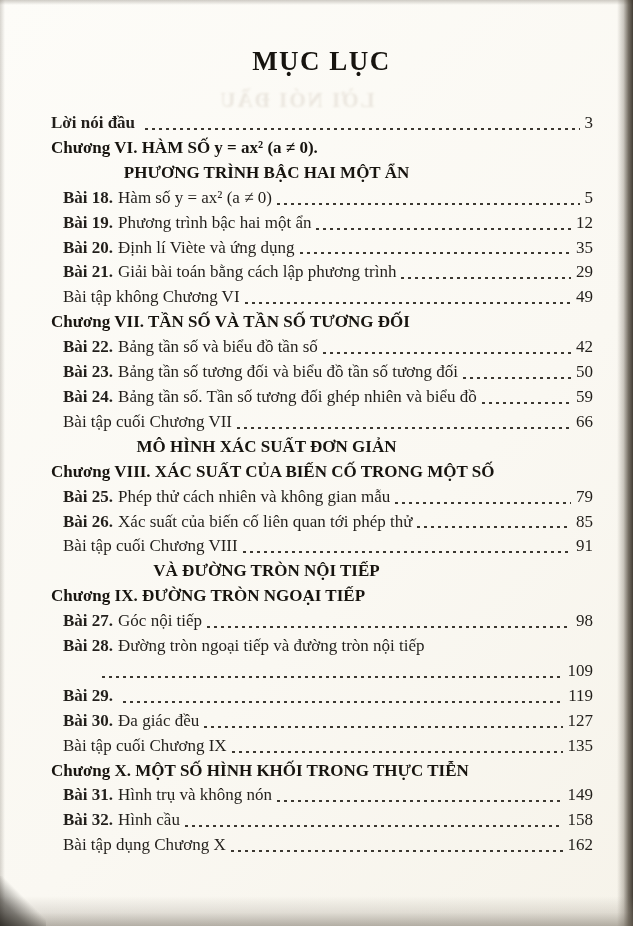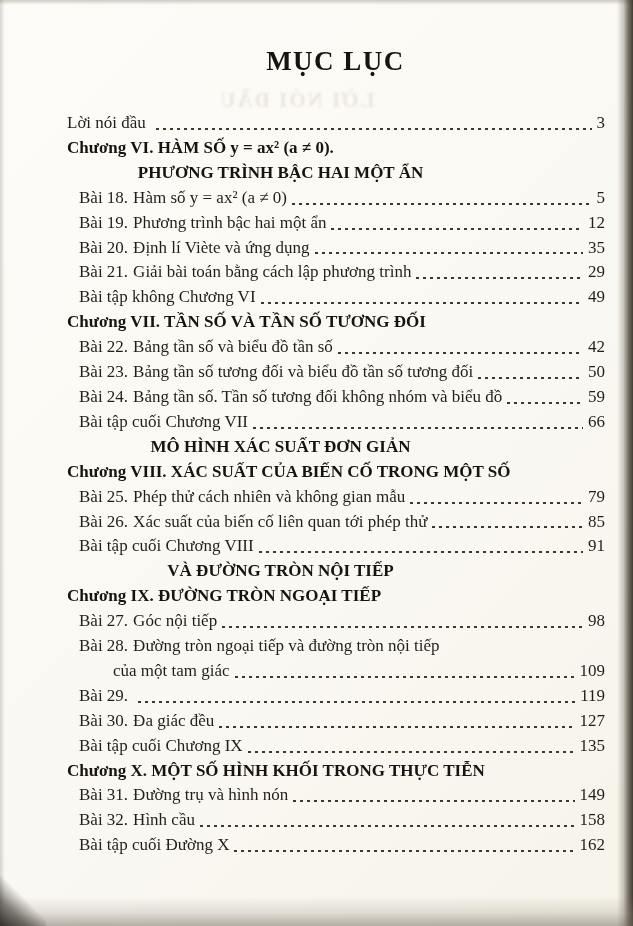--- a/index.html
+++ b/index.html
@@ -10,21 +10,21 @@
   }
   .scan-page {
     position:relative;
     width:633px; height:926px;
     background:linear-gradient(135deg,#fdfcf8 0%, #faf8f2 60%, #f6f3ea 100%);
     overflow:hidden;
     color:#221f1b;
   }
   .content {
     position:absolute;
-    left:50px; right:28px; top:46px;margin-left:16px;
+    left:50px; right:40px; top:46px;
   }
   .title {
     margin:0 0 34px 0;
     text-align:center;
     font-size:27px;
     font-weight:bold;
     letter-spacing:1.5px;
     color:#17140f;
   }
   .ghost {
@@ -40,21 +40,21 @@
     pointer-events:none;
   }
   .toc { font-size:17px; }
   .line {
     display:flex;
     align-items:baseline;
     min-height:24.9px;
     line-height:24.9px;
     white-space:nowrap;
   }
-  .line .bold { font-weight:normal; margin-right:5px; }
+  .line .bold { font-weight:bold; margin-right:5px; }
   .line .text { }
   .line .page { margin-left:2px; }
   .dots {
     flex:1 1 auto;
     min-width:10px;
     align-self:stretch;
     margin:0 3px;
     background-image:radial-gradient(circle,#3c3831 1.15px, rgba(0,0,0,0) 1.45px);
     background-size:7px 4px;
     background-repeat:repeat-x;
@@ -156,21 +156,21 @@
           <span class="page">42</span>
         </div>
         <div class="line item">
           <span class="bold">Bài 23.</span>
           <span class="text">Bảng tần số tương đối và biểu đồ tần số tương đối</span>
           <span class="dots"></span>
           <span class="page">50</span>
         </div>
         <div class="line item">
           <span class="bold">Bài 24.</span>
-          <span class="text">Bảng tần số. Tần số tương đối không nhóm và biểu đồ</span>
+          <span class="text">Bảng tần số. Tần số tương đối ghép nhiên và biểu đồ</span>
           <span class="dots"></span>
           <span class="page">59</span>
         </div>
         <div class="line item">
 
           <span class="text">Bài tập cuối Chương VII</span>
           <span class="dots"></span>
           <span class="page">66</span>
         </div>
         <div class="line chapter2">
@@ -219,21 +219,20 @@
           <span class="dots"></span>
           <span class="page">98</span>
         </div>
         <div class="line item">
           <span class="bold">Bài 28.</span>
           <span class="text">Đường tròn ngoại tiếp và đường tròn nội tiếp</span>
 
         </div>
         <div class="line cont">
 
-          <span class="text">của một tam giác</span>
           <span class="dots"></span>
           <span class="page">109</span>
         </div>
         <div class="line item">
           <span class="bold">Bài 29.</span>
           <span class="dots"></span>
           <span class="page">119</span>
         </div>
         <div class="line item">
           <span class="bold">Bài 30.</span>
@@ -247,33 +246,33 @@
           <span class="dots"></span>
           <span class="page">135</span>
         </div>
         <div class="line chapter">
 
           <span class="text">Chương X. MỘT SỐ HÌNH KHỐI TRONG THỰC TIỄN</span>
 
         </div>
         <div class="line item">
           <span class="bold">Bài 31.</span>
-          <span class="text">Đường trụ và hình nón</span>
+          <span class="text">Hình trụ và không nón</span>
           <span class="dots"></span>
           <span class="page">149</span>
         </div>
         <div class="line item">
           <span class="bold">Bài 32.</span>
           <span class="text">Hình cầu</span>
           <span class="dots"></span>
           <span class="page">158</span>
         </div>
         <div class="line item">
 
-          <span class="text">Bài tập cuối Đường X</span>
+          <span class="text">Bài tập dụng Chương X</span>
           <span class="dots"></span>
           <span class="page">162</span>
         </div>
       </div>
   </div>
 
   <div class="edge edge-top"></div>
   <div class="edge edge-left"></div>
   <div class="edge edge-right"></div>
   <div class="edge edge-bottom"></div>

